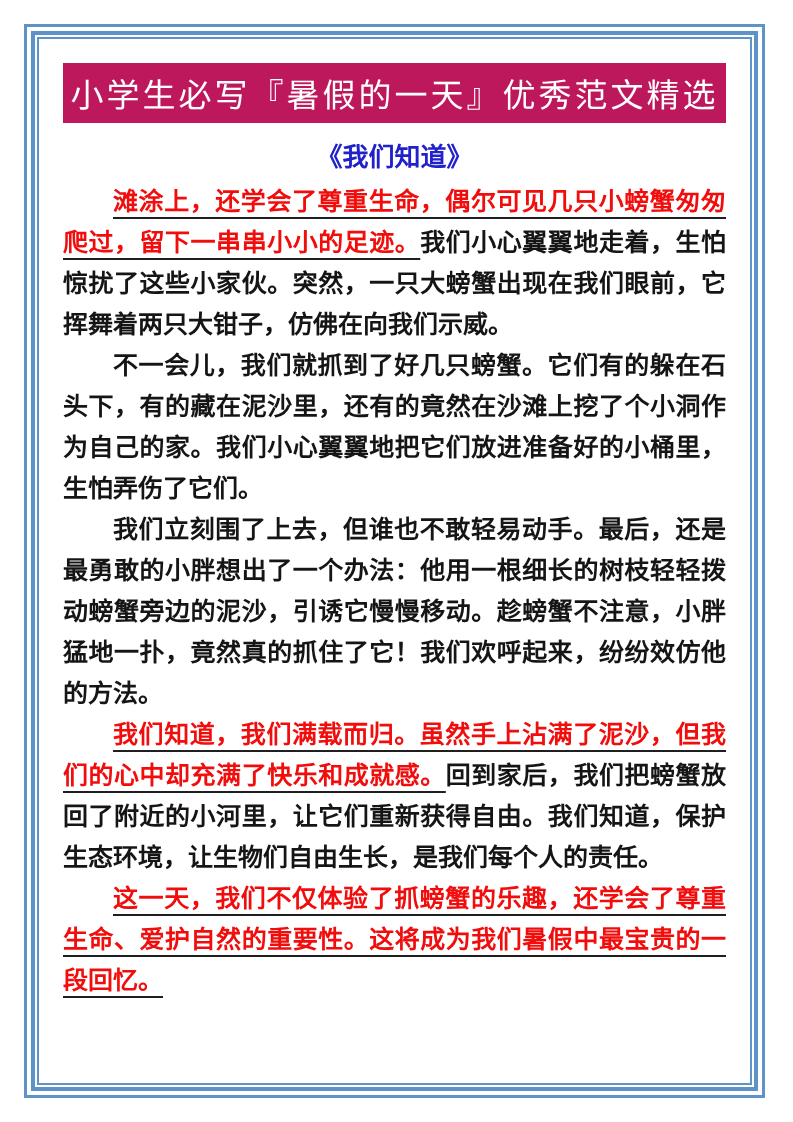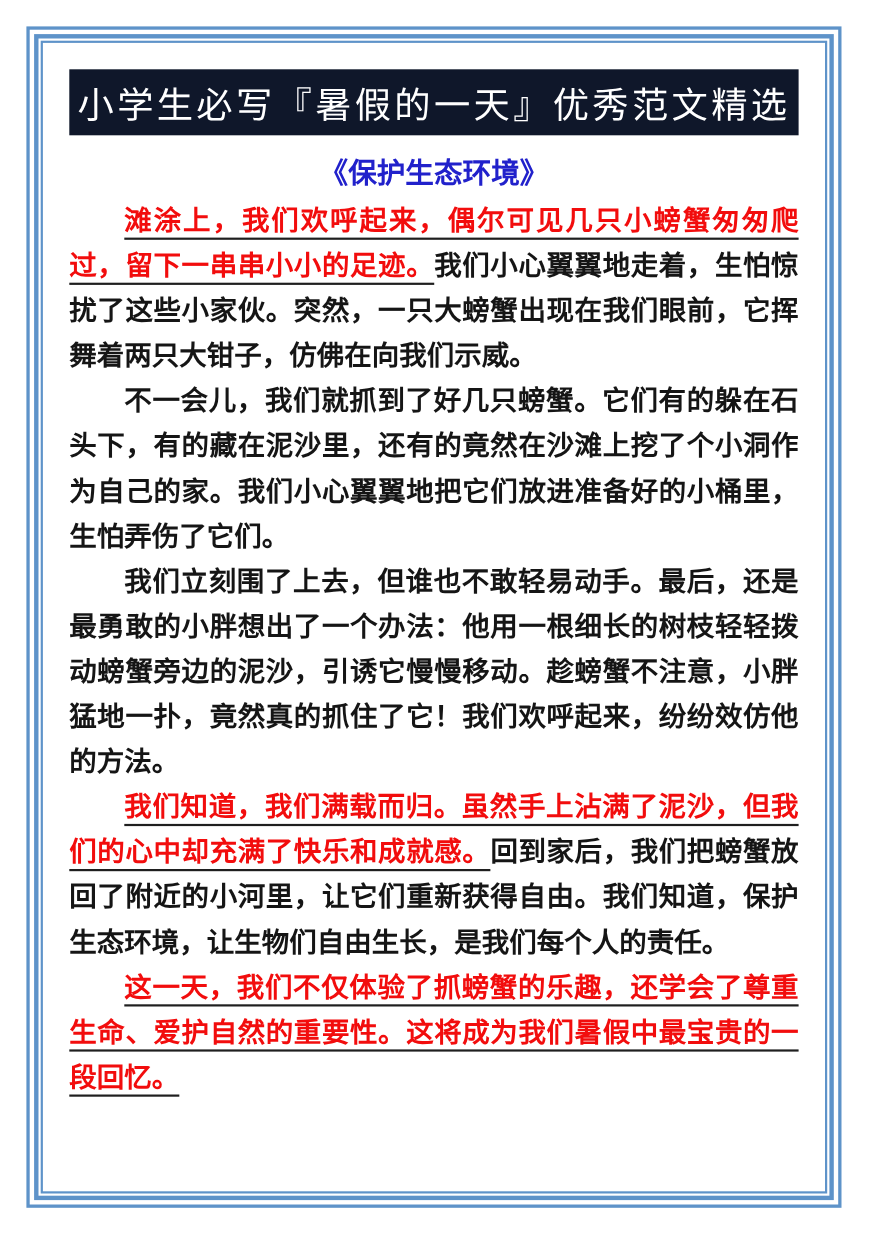--- a/index.html
+++ b/index.html
@@ -35,21 +35,21 @@
     overflow: hidden;
   }
   
   .content {
     box-sizing: border-box;
     width: 100%; height: 100%;
     padding: 24px 24px 0 24px;
   }
   .banner {
     height: 60px;
-    background: #0f172a;
+    background: #be185d;
     color: #ffffff;
     display: flex;
     align-items: center;
     justify-content: center;
     font-family: "DejaVu Serif", "Liberation Serif", serif;
     font-size: 33px;
     letter-spacing: 3px;
     white-space: nowrap;
   }
   .essay-title {
@@ -88,26 +88,26 @@
 
 <div class="frame-a">
   <div class="frame-b">
     <div class="frame-c">
       <div class="content">
 
         <div class="banner">
           <span>小学生必写『暑假的一天』优秀范文精选</span>
         </div>
 
-        <div class="essay-title">《保护生态环境》</div>
+        <div class="essay-title">《我们知道》</div>
 
         <div class="essay-body">
 
 
-          <p><span class="seg-red">滩涂上，我们欢呼起来，偶尔可见几只小螃蟹匆匆爬过，留下一串串小小的足迹。</span><span class="seg-normal">我们小心翼翼地走着，生怕惊扰了这些小家伙。突然，一只大螃蟹出现在我们眼前，它挥舞着两只大钳子，仿佛在向我们示威。</span></p>
+          <p><span class="seg-red">滩涂上，还学会了尊重生命，偶尔可见几只小螃蟹匆匆爬过，留下一串串小小的足迹。</span><span class="seg-normal">我们小心翼翼地走着，生怕惊扰了这些小家伙。突然，一只大螃蟹出现在我们眼前，它挥舞着两只大钳子，仿佛在向我们示威。</span></p>
 
           <p><span class="seg-normal">不一会儿，我们就抓到了好几只螃蟹。它们有的躲在石头下，有的藏在泥沙里，还有的竟然在沙滩上挖了个小洞作为自己的家。我们小心翼翼地把它们放进准备好的小桶里，生怕弄伤了它们。</span></p>
 
           <p><span class="seg-normal">我们立刻围了上去，但谁也不敢轻易动手。最后，还是最勇敢的小胖想出了一个办法：他用一根细长的树枝轻轻拨动螃蟹旁边的泥沙，引诱它慢慢移动。趁螃蟹不注意，小胖猛地一扑，竟然真的抓住了它！我们欢呼起来，纷纷效仿他的方法。</span></p>
 
           <p><span class="seg-red">我们知道，我们满载而归。虽然手上沾满了泥沙，但我们的心中却充满了快乐和成就感。</span><span class="seg-normal">回到家后，我们把螃蟹放回了附近的小河里，让它们重新获得自由。我们知道，保护生态环境，让生物们自由生长，是我们每个人的责任。</span></p>
 
           <p><span class="seg-red">这一天，我们不仅体验了抓螃蟹的乐趣，还学会了尊重生命、爱护自然的重要性。这将成为我们暑假中最宝贵的一段回忆。</span></p>
 
         </div>

